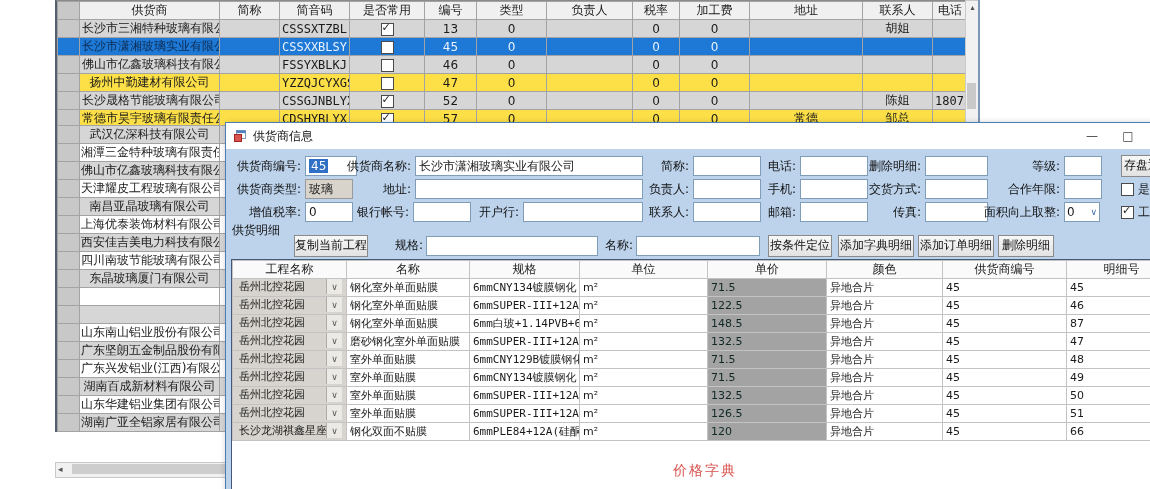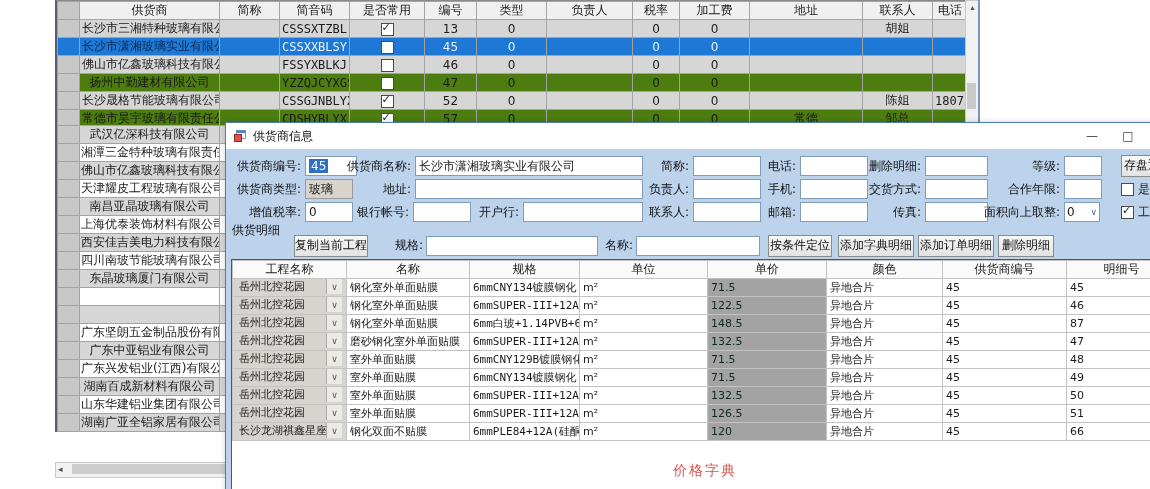--- a/index.html
+++ b/index.html
@@ -6,21 +6,21 @@
   body{font-family:"DejaVu Sans",sans-serif;font-size:12px;color:#1a1a1a;background:#fff;}
   #screen{position:relative;width:1150px;height:489px;overflow:hidden;background:#fff;margin-left:47px;}
   .abs{position:absolute;}
 
   
   #bg-grid-wrap{left:8px;top:0;border-left:2px solid #55606e;border-top:1px solid #8a8a8a;}
   table.grid{border-collapse:collapse;table-layout:fixed;width:910px;}
   table.grid th,table.grid td{border:1px solid #a3a3a3;font-weight:normal;font-size:12px;
      padding:0 2px;height:17px;overflow:hidden;white-space:nowrap;text-align:center;}
   table.grid thead th{background:#f0f0f0;height:15px;}
-  table.grid tbody tr{background:#4d7c0f;}
+  table.grid tbody tr{background:#fde047;}
   table.grid tbody tr:nth-of-type(odd){background:#d6d6d6;}
   table.grid td.rowhdr,table.grid th.rowhdr{background:#c8c8c8;}
   table.grid tr.selected{background:#1e79d6 !important;}
   table.grid tr.selected td{color:#eaf2fc;}
   table.grid tr.selected td.namecell{color:#0d2b52;}
   table.grid tr.selected td{background:#1e79d6;}
   td.codecell{font-family:"DejaVu Sans Mono",monospace;font-size:11px;}
   td.phonecell{font-family:"DejaVu Sans Mono",monospace;font-size:11px;text-align:left;padding:0 1px;}
   .cb{display:inline-block;width:11px;height:11px;border:1px solid #4a4a4a;background:#fff;
       position:relative;vertical-align:middle;line-height:11px;}
@@ -285,26 +285,26 @@
             <td></td>
             <td></td>
           </tr>
           <tr>
             <td class="rowhdr"></td>
             <td></td>
             <td></td>
           </tr>
           <tr>
             <td class="rowhdr"></td>
+            <td>山东南山铝业股份有限公司</td>
+            <td></td>
+          </tr>
+          <tr>
+            <td class="rowhdr"></td>
             <td>广东坚朗五金制品股份有限公司</td>
-            <td></td>
-          </tr>
-          <tr>
-            <td class="rowhdr"></td>
-            <td>广东中亚铝业有限公司</td>
             <td></td>
           </tr>
           <tr>
             <td class="rowhdr"></td>
             <td>广东兴发铝业(江西)有限公司</td>
             <td></td>
           </tr>
           <tr>
             <td class="rowhdr"></td>
             <td>湖南百成新材料有限公司</td>

